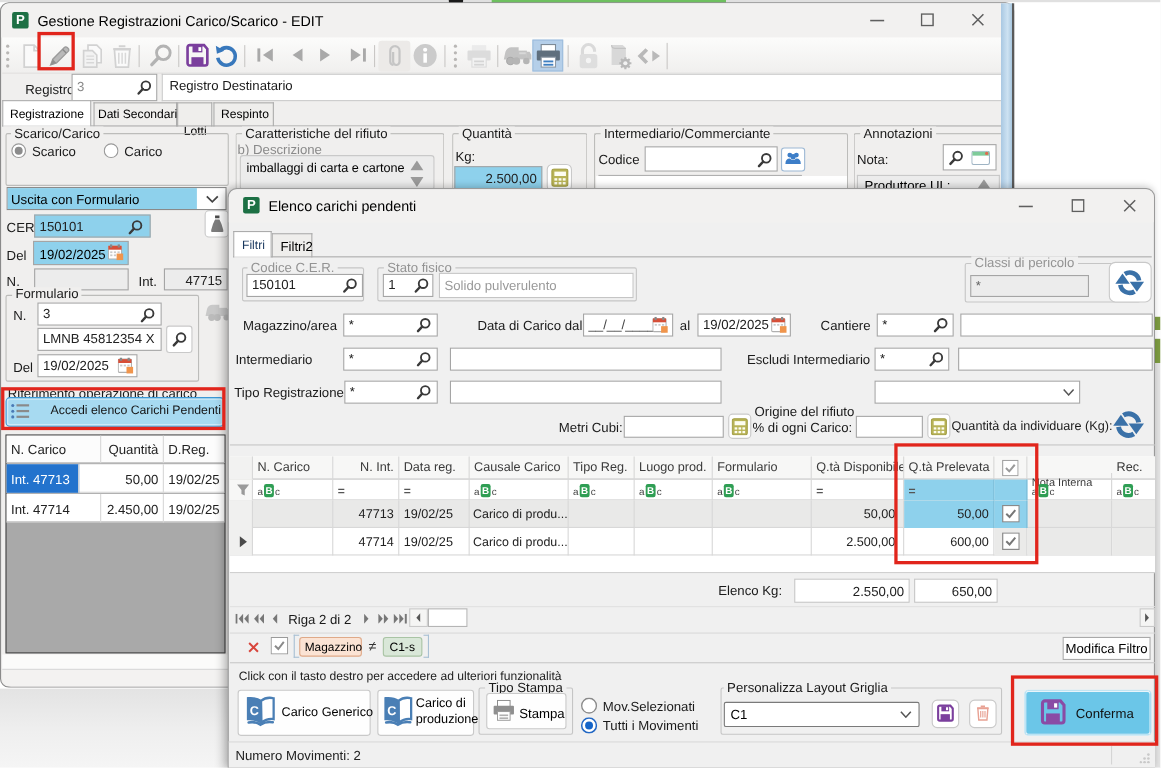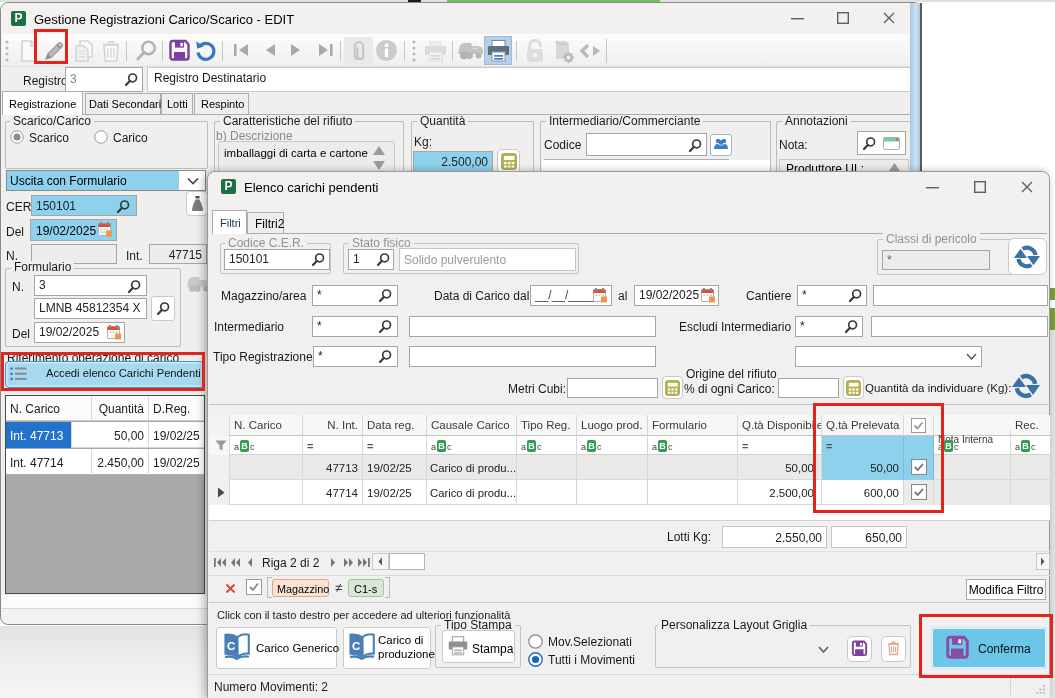--- a/index.html
+++ b/index.html
@@ -213,21 +213,21 @@
   <div class="lab" style="left:22px;top:71px;">Registro:</div>
   <div class="fld" style="left:64px;top:64px;width:78px;height:25px;color:#888;padding-top:5px;">3</div>
   <svg class="ib" style="left:123px;top:69px;" width="15" height="15" viewBox="0 0 15 15">
         <circle cx="8.6" cy="5.9" r="3.9" fill="none" stroke="#3a3a3a" stroke-width="1.7"></circle>
         <path d="M5.8 8.9 L2 13" stroke="#3a3a3a" stroke-width="2.2" stroke-linecap="round"></path>
       </svg>
   <div class="lab" style="left:153px;top:68px;">Registro Destinatario</div>
 
   <div class="tab" style="left:1px;top:88px;width:81px;height:24px;background:#fff;padding:6px 0 0 6px;font-size:11px;">Registrazione</div>
   <div class="tab" style="left:84px;top:90px;width:76px;height:22px;background:#efeeec;padding:4px 0 0 3px;font-size:11px;">Dati Secondari</div>
-  <div class="tab" style="left:160px;top:90px;width:32px;height:22px;background:#efeeec;padding:4px 0 0 5px;font-size:11px;">Lotti</div>
+  <div class="tab" style="left:160px;top:90px;width:32px;height:22px;background:#efeeec;padding:20px 0 0 5px;font-size:11px;">Lotti</div>
   <div class="tab" style="left:193px;top:90px;width:55px;height:22px;background:#efeeec;padding:4px 0 0 6px;font-size:11px;">Respinto</div>
   <div class="abs" style="left:1px;top:111px;width:910px;height:1px;background:#acacac;"></div>
   <div class="abs" style="left:2px;top:111px;width:79px;height:1px;background:#fff;"></div>
 
   <div class="grp" style="left:4px;top:118px;width:203px;height:48px;"></div>
   <div class="glbl" style="left:9px;top:112px;">Scarico/Carico</div>
   <svg class="ib" style="left:9px;top:127px;" width="14" height="14" viewBox="0 0 14 14">
         <circle cx="7" cy="7" r="6.2" fill="#fff" stroke="#9a9a9a"></circle>
         <circle cx="7" cy="7" r="3.6" fill="#8c8c8c"></circle>
       </svg>
@@ -683,21 +683,21 @@
   <div class="cell" style="left:726px;top:308px;width:77px;height:25px;padding-top:7px;font-size:11.5px;background:#eaeae9;"></div>
   <div class="cell" style="left:803px;top:308px;width:39px;height:25px;padding-top:7px;font-size:11.5px;background:#eaeae9;border-right:none;"></div>
   <svg class="ib" style="left:9px;top:315px;" width="8" height="11" viewBox="0 0 8 11">
         <path d="M1 0.5 L7.5 5.5 L1 10.5 z" fill="#4a4a4a"></path>
       </svg>
   <svg class="ib" style="left:703px;top:312px;" width="16" height="16" viewBox="0 0 16 16">
         <rect x="0.5" y="0.5" width="15" height="15" fill="#fff" stroke="#8a8a8a" stroke-width="1.2"></rect>
         <path d="M3.8 8 L6.8 11 L12 4.8" fill="none" stroke="#777" stroke-width="1.8"></path>
       </svg>
 
-  <div class="lab" style="left:443px;top:358px;width:60px;text-align:right;">Lotti Kg:</div>
+  <div class="lab" style="left:443px;top:358px;width:60px;text-align:right;">Elenco Kg:</div>
   <div class="fld" style="left:514px;top:354px;width:105px;height:22px;text-align:right;border-color:#c5c5c5;padding-top:5px;">2.550,00</div>
   <div class="fld" style="left:623px;top:354px;width:76px;height:22px;text-align:right;border-color:#c5c5c5;padding-top:5px;">650,00</div>
 
   <div class="abs" style="left:1px;top:379px;width:841px;height:1px;background:#e0e0e0;"></div>
   <svg class="ib" style="left:6px;top:386px;" width="13" height="9" viewBox="0 0 13 9">
         <rect x="0" y="0" width="1.8" height="9" fill="#777"></rect>
         <path d="M7 0 L3 4.5 L7 9 z" fill="#777"></path>
         <path d="M12 0 L8 4.5 L12 9 z" fill="#777"></path>
       </svg>
   <svg class="ib" style="left:22px;top:386px;" width="11" height="9" viewBox="0 0 11 9">
@@ -783,20 +783,21 @@
       </svg>
   <div class="lab" style="left:340px;top:463px;">Mov.Selezionati</div>
   <svg class="ib" style="left:320px;top:480px;" width="15" height="15" viewBox="0 0 15 15">
         <circle cx="7.5" cy="7.5" r="6.7" fill="#fff" stroke="#2368c4" stroke-width="1.4"></circle>
         <circle cx="7.5" cy="7.5" r="3.6" fill="#1464c8"></circle>
       </svg>
   <div class="lab" style="left:340px;top:481px;">Tutti i Movimenti</div>
 
   <div class="grp" style="left:447px;top:453px;width:256px;height:43px;border-color:#c5c5c5;"></div>
   <div class="glbl" style="left:450px;top:447px;background:#f0f0f0;">Personalizza Layout Griglia</div>
+  <div class="abs" style="left:450px;top:466px;width:178px;height:23px;background:#fff;border:1px solid #7a7a7a;border-radius:2px;font-size:12px;padding:4px 0 0 5px;">C1</div>
   <svg class="ib" style="left:610px;top:474px;" width="11" height="7" viewBox="0 0 11 7">
         <path d="M1 1 L5.5 6 L10 1" fill="none" stroke="#555" stroke-width="1.4"></path>
       </svg>
   <div class="sbtn" style="left:639px;top:464px;width:25px;height:26px;border-radius:5px;"></div>
   <svg class="ib" style="left:643px;top:468px;" width="17" height="17" viewBox="0 0 23 23">
         <path d="M2.5 4 a2 2 0 0 1 2-2 h13 l3 3.5 v13 a2 2 0 0 1 -2 2 h-14 a2 2 0 0 1 -2-2 z" fill="none" stroke="#7b3f9d" stroke-width="2.6"></path>
         <rect x="6.5" y="2.8" width="9.5" height="6.2" fill="#7b3f9d"></rect>
         <rect x="12.2" y="4" width="2.6" height="3.6" fill="#fff"></rect>
         <rect x="5.5" y="12.5" width="11.5" height="8" fill="#7b3f9d"></rect>
       </svg>

